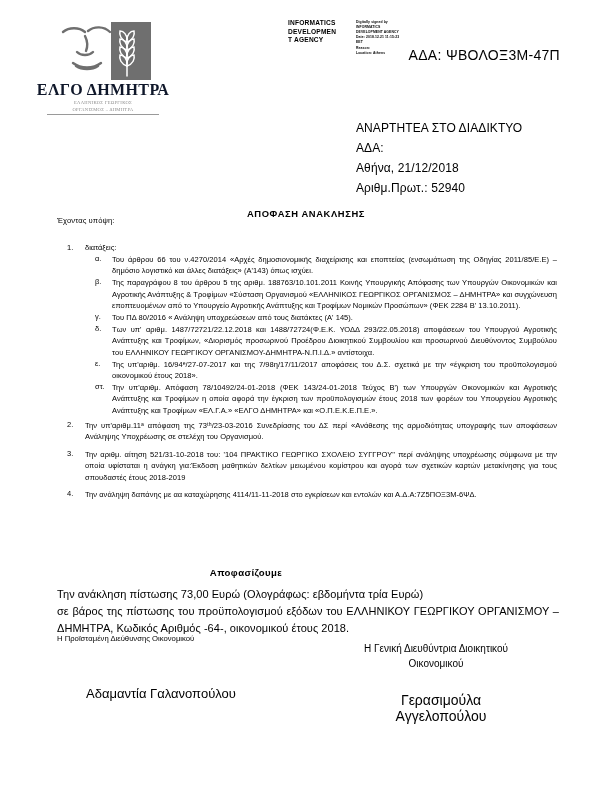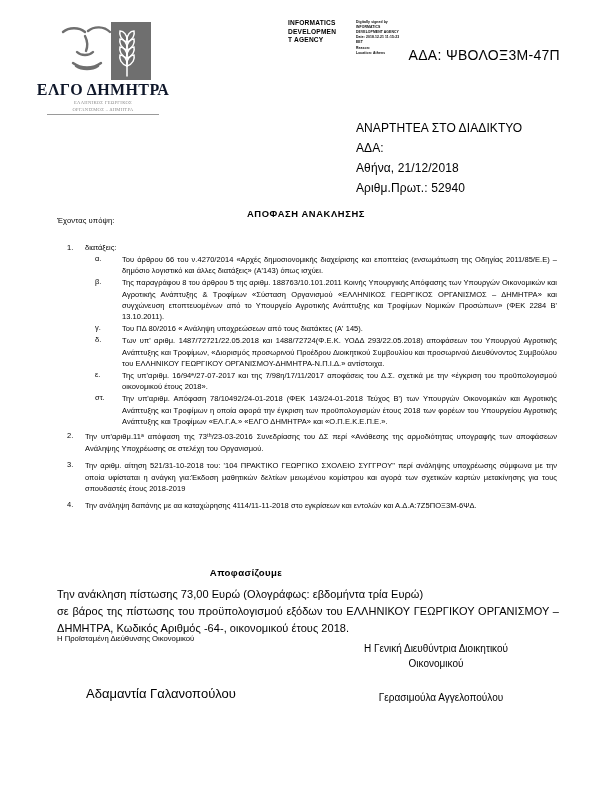--- a/index.html
+++ b/index.html
@@ -179,21 +179,20 @@
   }
   .subitem > .marker {
     width: 17px;
     flex: 0 0 17px;
   }
   .subitem > .body {
     flex: 1 1 auto;
     text-align: justify;
     line-height: 1.52;
     letter-spacing: 0.05px;
-    margin-left: 10px;
   }
 
   .numitem .body.just {
     text-align: justify;
     line-height: 1.52;
     letter-spacing: 0.05px;
   }
 
   
   .decide-para {
@@ -228,21 +227,21 @@
     text-align: center;
     font-size: 10px;
     line-height: 1.5;
   }
   .sig-right-name {
     position: absolute;
     left: 356px;
     top: 692px;
     width: 170px;
     text-align: center;
-    font-size: 10px;
+    font-size: 14px;
   }
 </style>
 </head>
 <body>
 
 <div class="page">
 
   <div class="ada-top">ΑΔΑ: ΨΒΟΛΟΞ3Μ-47Π</div>
 
   <div class="logo-block">
@@ -321,21 +320,21 @@
       <div class="subitem">
         <div class="marker">β.</div>
         <div class="body">Της παραγράφου 8 του άρθρου 5 της  αριθμ. 188763/10.101.2011 Κοινής Υπουργικής Απόφασης των Υπουργών Οικονομικών και  Αγροτικής Ανάπτυξης &amp; Τροφίμων «Σύσταση Οργανισμού «ΕΛΛΗΝΙΚΟΣ ΓΕΩΡΓΙΚΟΣ ΟΡΓΑΝΙΣΜΟΣ – ΔΗΜΗΤΡΑ» και συγχώνευση εποπτευομένων από το Υπουργείο Αγροτικής Ανάπτυξης και Τροφίμων Νομικών Προσώπων» (ΦΕΚ 2284 Β' 13.10.2011).</div>
       </div>
       <div class="subitem">
         <div class="marker">γ.</div>
         <div class="body">Του ΠΔ 80/2016 « Ανάληψη υποχρεώσεων από τους διατάκτες (Α' 145).</div>
       </div>
       <div class="subitem">
         <div class="marker">δ.</div>
-        <div class="body">Των υπ' αριθμ. 1487/72721/22.05.2018  και 1488/72724(Φ.Ε.Κ. ΥΟΔΔ 293/22.05.2018) αποφάσεων του Υπουργού Αγροτικής Ανάπτυξης και Τροφίμων, «Διορισμός προσωρινού Προέδρου Διοικητικού Συμβουλίου και προσωρινού Διευθύνοντος Συμβούλου του ΕΛΛΗΝΙΚΟΥ ΓΕΩΡΓΙΚΟΥ ΟΡΓΑΝΙΣΜΟΥ-ΔΗΜΗΤΡΑ-Ν.Π.Ι.Δ.» αντίστοιχα.</div>
+        <div class="body">Των υπ' αριθμ. 1487/72721/22.12.2018  και 1488/72724(Φ.Ε.Κ. ΥΟΔΔ 293/22.05.2018) αποφάσεων του Υπουργού Αγροτικής Ανάπτυξης και Τροφίμων, «Διορισμός προσωρινού Προέδρου Διοικητικού Συμβουλίου και προσωρινού Διευθύνοντος Συμβούλου του ΕΛΛΗΝΙΚΟΥ ΓΕΩΡΓΙΚΟΥ ΟΡΓΑΝΙΣΜΟΥ-ΔΗΜΗΤΡΑ-Ν.Π.Ι.Δ.» αντίστοιχα.</div>
       </div>
       <div class="subitem">
         <div class="marker">ε.</div>
         <div class="body">Της υπ'αριθμ. 16/94ᵉ/27-07-2017 και της 7/98η/17/11/2017 αποφάσεις του Δ.Σ. σχετικά   με την «έγκριση του προϋπολογισμού οικονομικού έτους 2018».</div>
       </div>
       <div class="subitem">
         <div class="marker">στ.</div>
         <div class="body">Την υπ'αριθμ. Απόφαση 78/10492/24-01-2018 (ΦΕΚ 143/24-01-2018 Τεύχος Β') των Υπουργών Οικονομικών και Αγροτικής Ανάπτυξης και Τροφίμων η οποία αφορά την έγκριση των προϋπολογισμών έτους 2018 των φορέων του Υπουργείου Αγροτικής Ανάπτυξης και Τροφίμων «ΕΛ.Γ.Α.» «ΕΛΓΟ ΔΗΜΗΤΡΑ» και «Ο.Π.Ε.Κ.Ε.Π.Ε.».</div>
       </div>
     </div>

